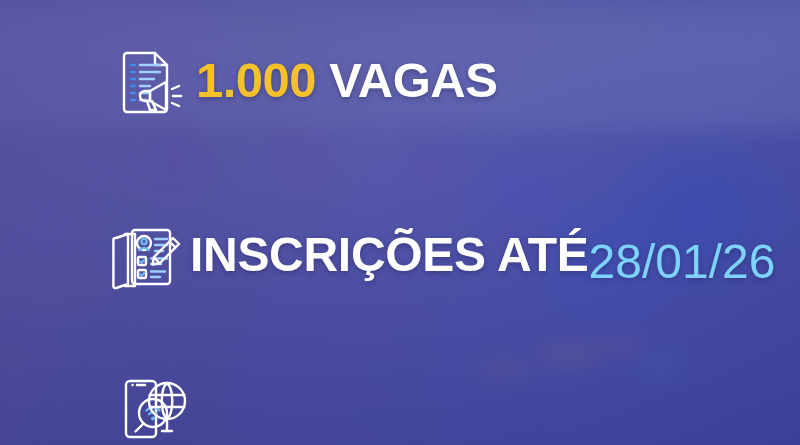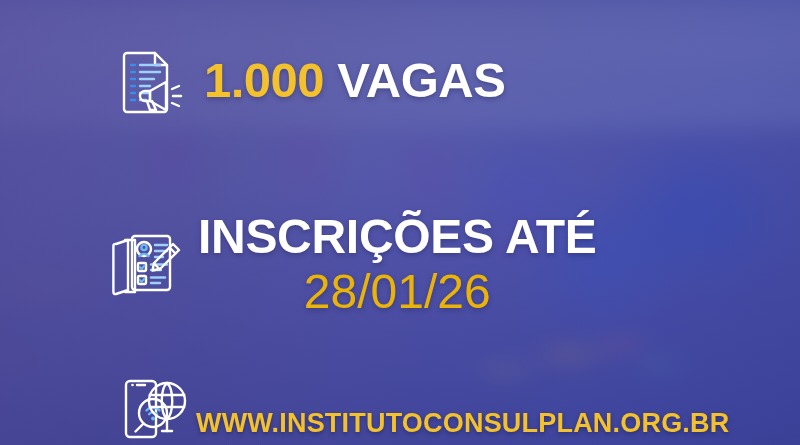--- a/index.html
+++ b/index.html
@@ -64,21 +64,21 @@
 
   .row{ position:absolute; display:flex; align-items:center; }
 
   .icon-slot{
     width:92px; height:92px;
     display:flex; align-items:center; justify-content:center;
     flex:0 0 92px;
   }
   .icon-slot svg{ display:block; overflow:visible; }
 
-  .texts{ display:flex; flex-direction:column;margin-left:8px; }
+  .texts{ display:flex; flex-direction:row; }
 
   
   .row1{ left:104px; top:34px; }
   .line-vagas{
     font-size:49px; font-weight:bold; line-height:1.0;
     letter-spacing:-0.5px; white-space:nowrap;
     color:#ffffff; font-stretch:condensed;
     text-shadow:0 2px 5px rgba(25,25,70,.35);
   }
   .num{ color:#f3c12b; }
@@ -91,21 +91,21 @@
 
   
   .row2{ left:98px; top:213px; }
   .line-insc{
     font-size:48px; font-weight:bold; line-height:1.0;
     letter-spacing:-0.3px; white-space:nowrap; color:#ffffff;
     text-shadow:0 2px 5px rgba(25,25,70,.35);
   }
   .line-date{
     font-size:48px; font-weight:normal; line-height:1.06;
-    color:#eab308; text-align:center; letter-spacing:0px;
+    color:#7dd3fc; text-align:center; letter-spacing:0px;
     text-shadow:0 2px 5px rgba(25,25,70,.35);
     margin-top:6px;
   }
 
   
   .row3{ left:104px; top:372px; }
   .row3 .icon-slot{ width:92px; height:72px; flex:0 0 92px; align-items:flex-start; }
   .line-url{
     font-size:27px; font-weight:bold; color:#f3c12b;
     letter-spacing:.2px; white-space:nowrap;
@@ -222,17 +222,16 @@
           <circle cx="41" cy="46.5" r="1.9" fill="#6fb7f2" stroke="none"></circle>
           <circle cx="55" cy="29" r="18"></circle>
           <path d="M55 11 c-7 6 -7 30 0 36"></path>
           <path d="M55 11 c7 6 7 30 0 36"></path>
           <path d="M37.8 23 H72.2"></path>
           <path d="M37.8 35 H72.2"></path>
           <path d="M55 47 v12"></path>
           <path d="M50 59 h10"></path>
         </svg>
       </div>
-      <div class="line-url">WWW.INSTITUTOCONSULPLAN.ORG.BR</div>
     </div>
 
   </div>
 </div>
 
 </body></html>

